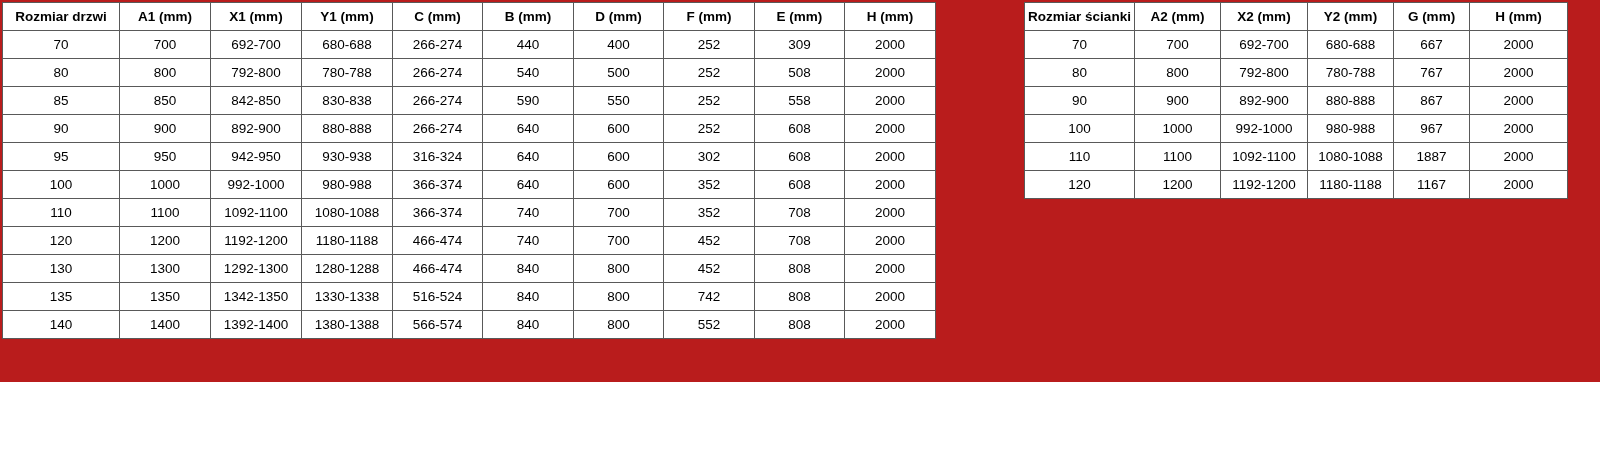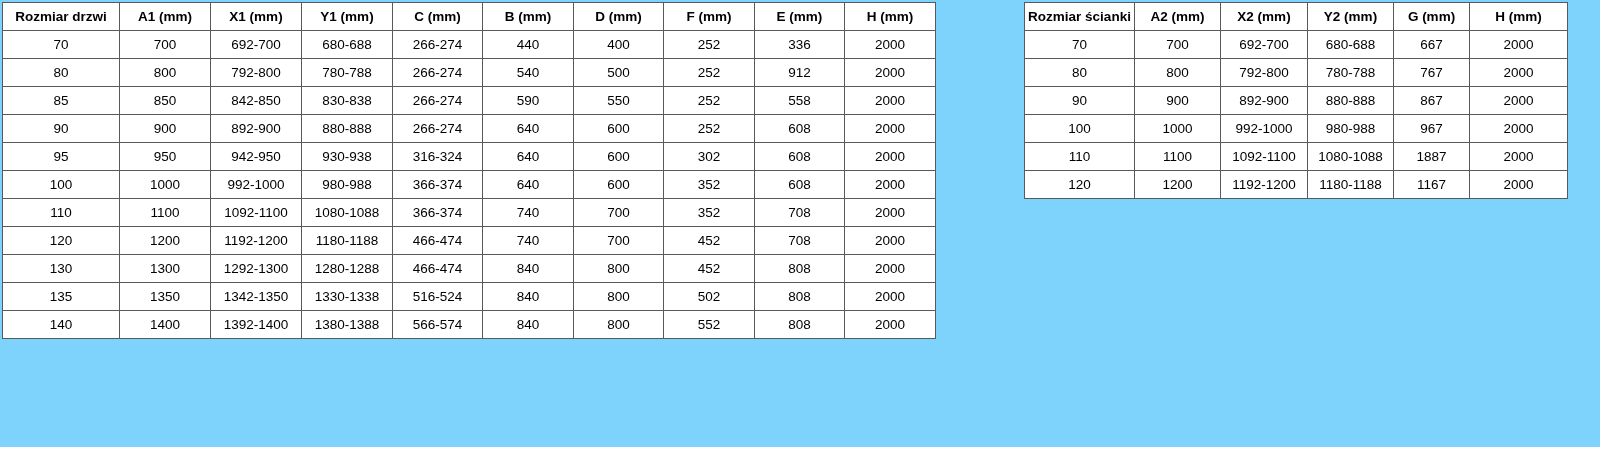--- a/index.html
+++ b/index.html
@@ -4,22 +4,22 @@
 <style>
   html, body {
     margin: 0;
     padding: 0;
     background: #ffffff;
     font-family: "Liberation Sans", sans-serif;
   }
   .page {
     position: relative;
     width: 1600px;
-    height: 447px;
-    background: #7dd3fc;
+    height: 382px;
+    background: #b91c1c;
     overflow: hidden;
   }
   table.spec {
     position: absolute;
     top: 2px;
     border-collapse: collapse;
     table-layout: fixed;
     background: #ffffff;
   }
   table.spec.doors { left: 2px;    width: 933px; }
@@ -77,33 +77,33 @@
     <tbody>
         <tr>
           <td>70</td>
           <td>700</td>
           <td>692-700</td>
           <td>680-688</td>
           <td>266-274</td>
           <td>440</td>
           <td>400</td>
           <td>252</td>
-          <td>336</td>
+          <td>309</td>
           <td>2000</td>
         </tr>
         <tr>
           <td>80</td>
           <td>800</td>
           <td>792-800</td>
           <td>780-788</td>
           <td>266-274</td>
           <td>540</td>
           <td>500</td>
           <td>252</td>
-          <td>912</td>
+          <td>508</td>
           <td>2000</td>
         </tr>
         <tr>
           <td>85</td>
           <td>850</td>
           <td>842-850</td>
           <td>830-838</td>
           <td>266-274</td>
           <td>590</td>
           <td>550</td>
@@ -184,21 +184,21 @@
           <td>2000</td>
         </tr>
         <tr>
           <td>135</td>
           <td>1350</td>
           <td>1342-1350</td>
           <td>1330-1338</td>
           <td>516-524</td>
           <td>840</td>
           <td>800</td>
-          <td>502</td>
+          <td>742</td>
           <td>808</td>
           <td>2000</td>
         </tr>
         <tr>
           <td>140</td>
           <td>1400</td>
           <td>1392-1400</td>
           <td>1380-1388</td>
           <td>566-574</td>
           <td>840</td>

